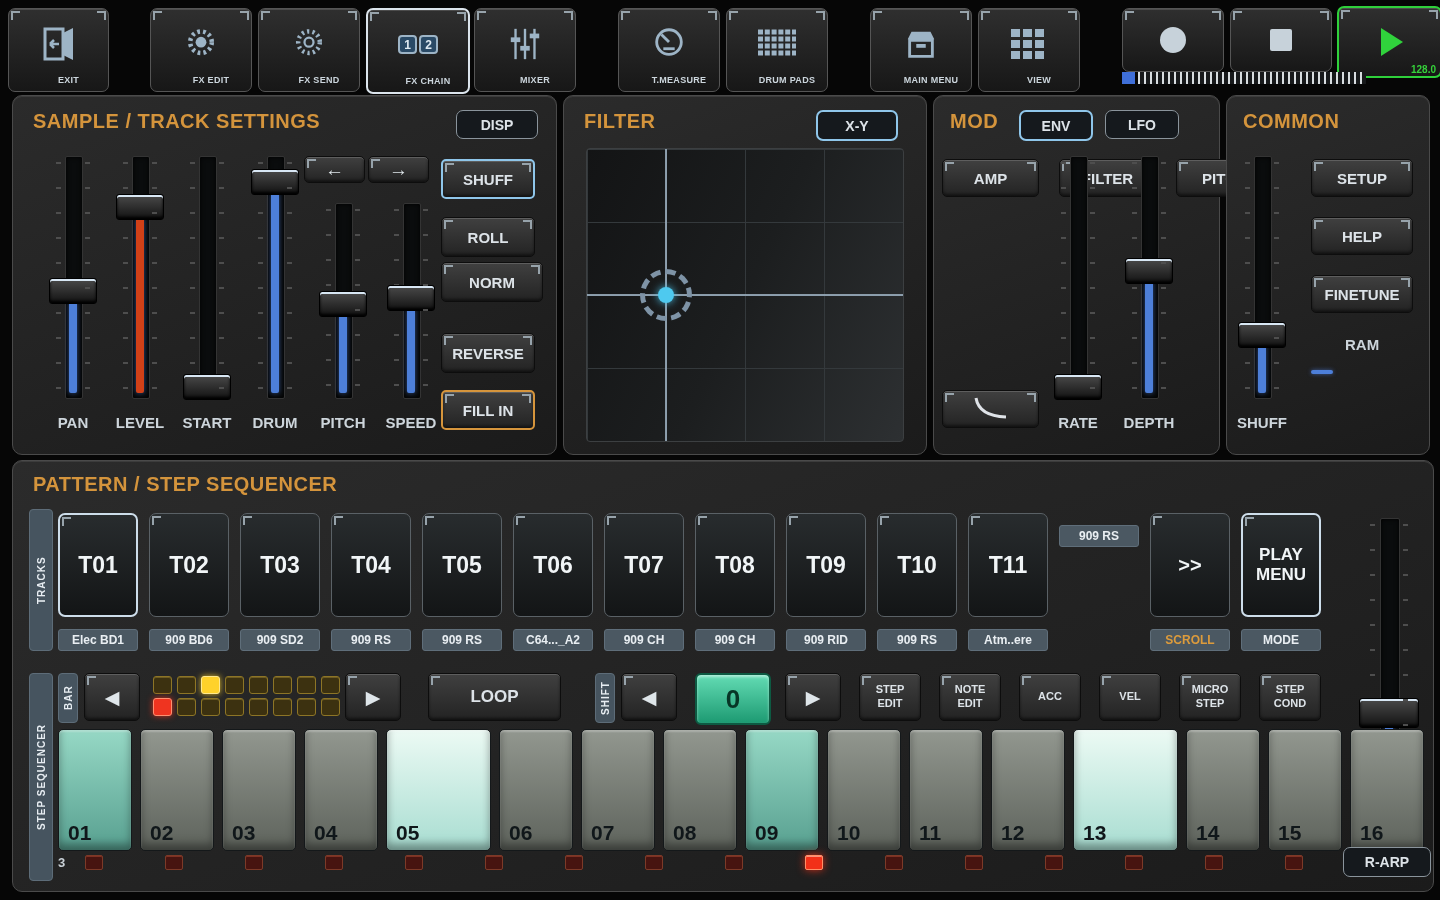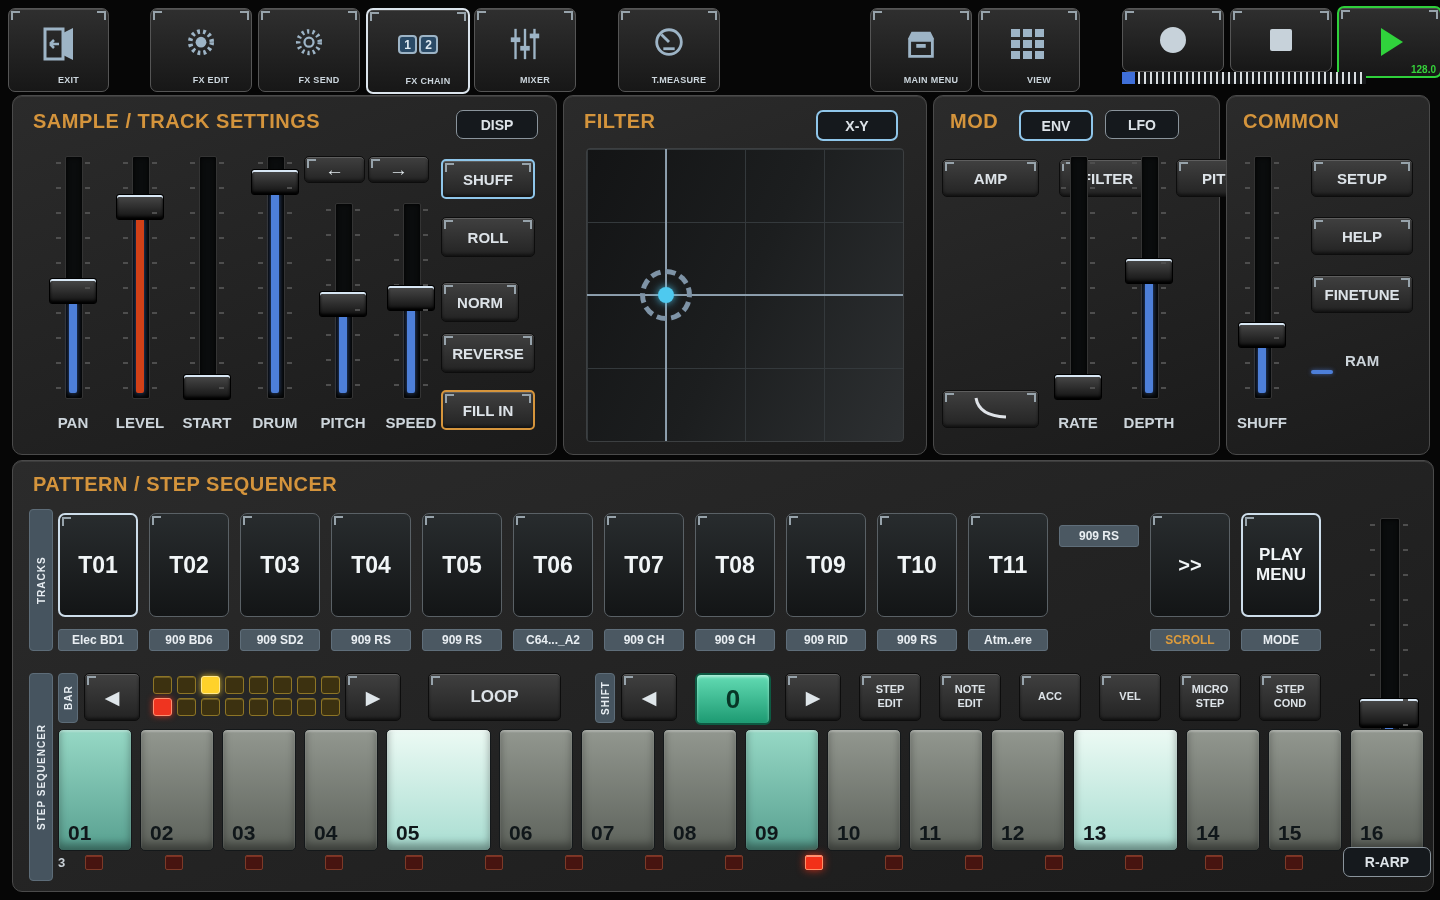--- a/index.html
+++ b/index.html
@@ -183,20 +183,33 @@
           <g fill="#9db4c6">
             <rect x="5" y="12" width="10" height="5"></rect>
             <rect x="15" y="21" width="10" height="5"></rect>
             <rect x="25" y="8" width="10" height="5"></rect>
           </g>
         </svg>
     </span>
     <span class="tb-label">MIXER</span>
   </div>
 
+  <div class="tb-btn cm" style="left:726px">
+    <span class="tb-icon">
+      <svg width="44" height="36" viewBox="0 0 44 36">
+          <g stroke="#9db4c6" stroke-width="5">
+            <line x1="3" y1="6" x2="41" y2="6" stroke-dasharray="5 1.8"></line>
+            <line x1="3" y1="13" x2="41" y2="13" stroke-dasharray="5 1.8"></line>
+            <line x1="3" y1="20" x2="41" y2="20" stroke-dasharray="5 1.8"></line>
+            <line x1="3" y1="27" x2="41" y2="27" stroke-dasharray="5 1.8"></line>
+          </g>
+        </svg>
+    </span>
+    <span class="tb-label">DRUM PADS</span>
+  </div>
 
   <div class="tb-btn cm" style="left:870px">
     <span class="tb-icon">
       <svg width="40" height="36" viewBox="0 0 40 38">
           <path d="M8 15 h24 v17 h-24 z" fill="none" stroke="#9db4c6" stroke-width="3"></path>
           <path d="M6 14 l4 -8 h20 l4 8 z" fill="#9db4c6"></path>
           <rect x="15" y="19" width="10" height="4" fill="#9db4c6"></rect>
         </svg>
     </span>
     <span class="tb-label">MAIN MENU</span>
@@ -289,21 +302,21 @@
 
     <button class="btn cm-l" style="position:absolute;left:291px;top:60px;width:61px;height:27px">
         <span class="arrow-glyph">←</span>
       </button>
     <button class="btn cm-l" style="position:absolute;left:355px;top:60px;width:61px;height:27px">
         <span class="arrow-glyph">→</span>
       </button>
 
     <button class="btn cm sel-blue" style="position:absolute;left:428px;top:63px;width:94px;height:40px">SHUFF</button>
     <button class="btn cm" style="position:absolute;left:428px;top:121px;width:94px;height:40px">ROLL</button>
-    <button class="btn cm" style="position:absolute;left:428px;top:186px;width:78px;height:40px">NORM</button>
+    <button class="btn cm" style="position:absolute;left:428px;top:166px;width:102px;height:40px">NORM</button>
     <button class="btn cm" style="position:absolute;left:428px;top:237px;width:94px;height:40px">REVERSE</button>
     <button class="btn cm sel-orange" style="position:absolute;left:428px;top:294px;width:94px;height:40px">FILL IN</button>
   </div>
 
   <div class="panel" style="left:563px;top:95px;width:362px;height:358px">
     <div class="panel-title" style="left:20px;top:14px">FILTER</div>
     <div class="pill sel-blue" style="left:252px;top:14px;width:78px;height:27px">X-Y</div>
     <div class="xy-pad" style="left: 22px; top: 52px; width: 316px; height: 292px; --x: 25%; --y: 50%;">
       <div class="xy-line-v"></div>
       <div class="xy-line-h"></div>
@@ -350,21 +363,21 @@
       <div class="groove"></div>
         <div class="fill"></div>
         <div class="handle"></div>
     </div>
     <div class="sl-label" style="left:7px;top:318px;width:56px">SHUFF</div>
 
     <button class="btn cm" style="position:absolute;left:84px;top:63px;width:102px;height:38px">SETUP</button>
     <button class="btn cm" style="position:absolute;left:84px;top:121px;width:102px;height:38px">HELP</button>
     <button class="btn cm" style="position:absolute;left:84px;top:179px;width:102px;height:38px">FINETUNE</button>
 
-    <div class="ram-label" style="left:118px;top:256px">RAM</div>
+    <div class="ram-label" style="left:118px;top:240px">RAM</div>
     <div class="ram-dash" style="left:84px;top:274px"></div>
   </div>
 
   <div class="panel" style="left:12px;top:460px;width:1420px;height:430px">
     <div class="panel-title" style="left:20px;top:12px">PATTERN / STEP SEQUENCER</div>
 
     <div class="vtab" style="left:16px;top:48px;width:22px;height:140px">TRACKS</div>
 
     <div class="tracks-row">
       <div style="display:contents">

